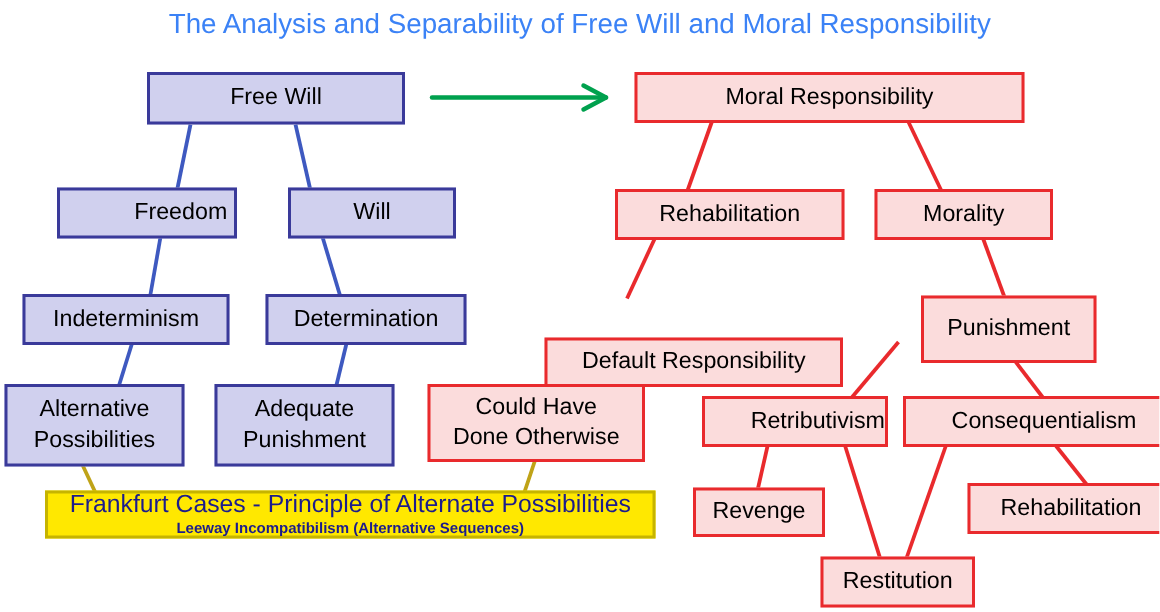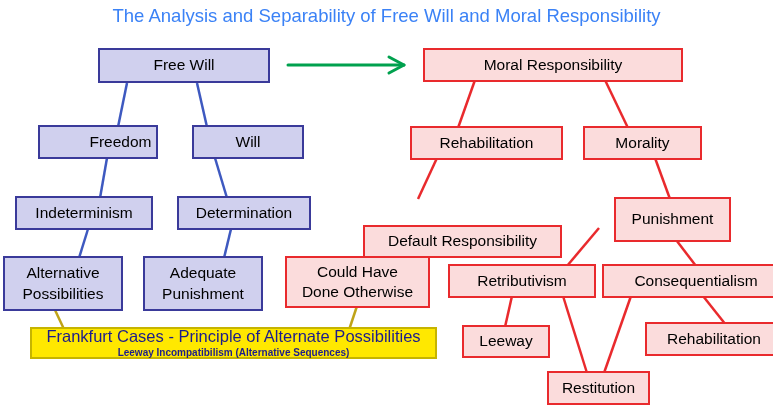--- a/index.html
+++ b/index.html
@@ -96,28 +96,28 @@
       <div class="node red" style="left: 363px; top: 197px; width: 199px; height: 33px; margin-top: 28px;">
         <span>Default Responsibility</span>
       </div>
       <div class="node red" style="left: 614px; top: 197px; width: 117px; height: 45px;">
         <span>Punishment</span>
       </div>
       <div class="node red" style="left: 285px; top: 256px; width: 145px; height: 52px;">
         <span>Could Have
 Done Otherwise</span>
       </div>
-      <div class="node red" style="left: 448px; top: 264px; width: 148px; height: 34px;">
+      <div class="node red" style="left: 468px; top: 264px; width: 124px; height: 34px; justify-content: flex-end;">
         <span>Retributivism</span>
       </div>
       <div class="node red" style="left: 602px; top: 264px; width: 188px; height: 34px;">
         <span>Consequentialism</span>
       </div>
       <div class="node red" style="left: 462px; top: 325px; width: 88px; height: 33px;">
-        <span>Leeway</span>
+        <span>Revenge</span>
       </div>
       <div class="node red" style="left: 645px; top: 322px; width: 138px; height: 34px;">
         <span>Rehabilitation</span>
       </div>
       <div class="node red" style="left: 547px; top: 371px; width: 103px; height: 34px;">
         <span>Restitution</span>
       </div>
     </div>
   <div class="note" id="note" style="left: 14px; top: 327px; width: 407px; height: 32px; margin-left: 16px;">
     <div class="l1">Frankfurt Cases - Principle of Alternate Possibilities</div>

